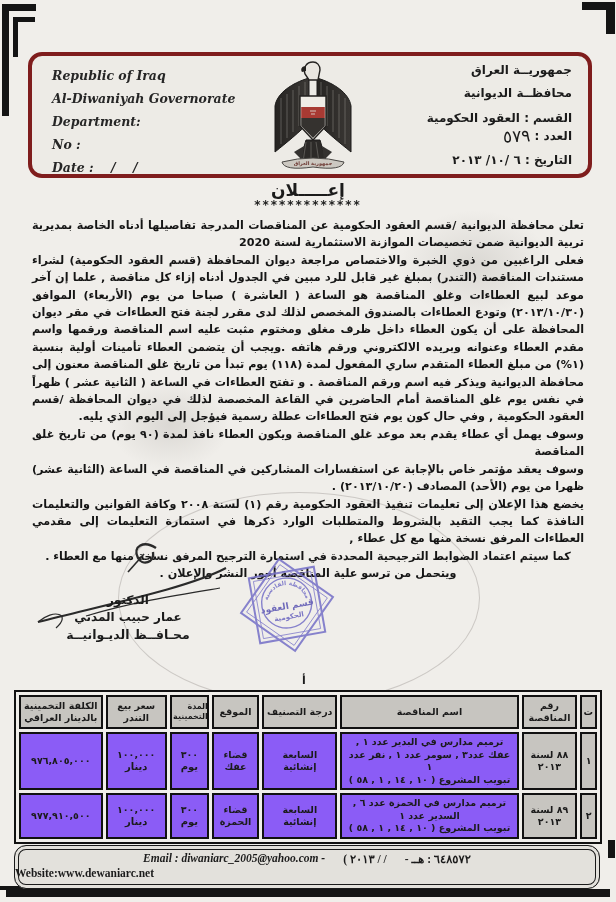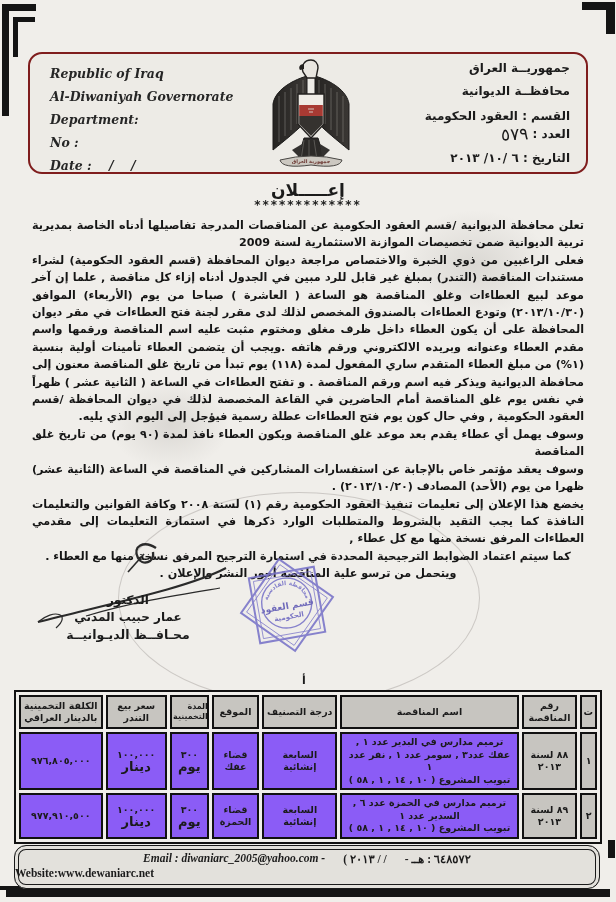--- a/index.html
+++ b/index.html
@@ -6,21 +6,21 @@
   .page{position:relative;width:616px;height:902px;background:#f0eeea;overflow:hidden;
         font-family:"DejaVu Sans",sans-serif;color:#1b1b1b;}
   
   .mark{position:absolute;background:#141414;}
   
   .wm-circle{position:absolute;border:1px solid rgba(110,105,100,.28);border-radius:50%;}
   .wm-blob{position:absolute;border-radius:50%;
            background:radial-gradient(closest-side,rgba(120,115,108,.18),rgba(120,115,108,0));}
   
   .header-box{position:absolute;left:28px;top:52px;width:556px;height:118px;
-              border:2px solid #7f1d1d;border-radius:14px;background:#edebe6;}
+              border:4px solid #7f1d1d;border-radius:14px;background:#edebe6;}
   .en-block{position:absolute;left:20px;top:12px;font-family:"DejaVu Serif",serif;
             font-style:italic;font-weight:700;font-size:12.5px;color:#262626;}
   .en-block div{margin-bottom:8px;white-space:pre;}
   .emblem{position:absolute;left:238px;top:4px;}
   .ar-block{position:absolute;right:16px;top:8px;direction:rtl;text-align:right;
             font-weight:700;font-size:12px;line-height:1;}
   .ar-line{margin-bottom:11px;}
   .hand-number{display:inline-block;font-size:17px;font-weight:400;letter-spacing:6px;
                transform:rotate(-3deg);vertical-align:middle;}
   
@@ -45,21 +45,21 @@
   .note-stray{position:absolute;left:302px;top:674px;font-weight:700;font-size:11px;}
   
   .tenders{position:absolute;left:14px;top:690px;width:588px;border-collapse:separate;
            border-spacing:3px;direction:rtl;table-layout:fixed;
            border:2.5px solid #111;background:#f0eeea;}
   .tenders th,.tenders td{border:2px solid #111;font-weight:700;text-align:center;
            vertical-align:middle;padding:1px 2px;font-size:9.5px;line-height:12.5px;}
   .tenders th{background:#c7c5c0;}
   .tenders td{background:#8b5cf6;}
   .tenders td.shade{background:#c7c5c0;}
-  .cell-sub{font-size:13px;}
+  .cell-sub{font-size:10px;}
   
   .footer-box{position:absolute;left:14px;top:845px;width:584px;height:42px;
               border:1.5px solid #1a1a1a;border-radius:12px;background:#e3e1dc;
               box-shadow:inset 0 0 0 3px #e3e1dc, inset 0 0 0 4px #1a1a1a;}
   .footer-line1{display:flex;justify-content:center;gap:18px;margin-top:6px;
                 font-family:"Liberation Serif",serif;font-weight:700;font-size:11.5px;direction:ltr;}
   .footer-email em{font-style:italic;}
   .footer-line2{text-align:left;font-family:"Liberation Serif",serif;font-weight:700;
                 font-size:11.5px;margin-top:1px;}
 </style>
@@ -148,21 +148,21 @@
       <div class="ar-line">التاريخ : ٦ /١٠/ ٢٠١٣</div>
     </div>
   </div>
 
   <div class="title-wrap">
     <div class="page-title">إعـــــلان</div>
     <div class="title-stars">*************</div>
   </div>
 
   <div class="body-wrap">
-    <p>تعلن محافظة الديوانية /قسم العقود الحكومية عن المناقصات المدرجة تفاصيلها أدناه الخاصة بمديرية تربية الديوانية ضمن تخصيصات الموازنة الاستثمارية لسنة 2009</p>
+    <p>تعلن محافظة الديوانية /قسم العقود الحكومية عن المناقصات المدرجة تفاصيلها أدناه الخاصة بمديرية تربية الديوانية ضمن تخصيصات الموازنة الاستثمارية لسنة 2020</p>
     <p>فعلى الراغبين من ذوي الخبرة والاختصاص مراجعة ديوان المحافظة (قسم العقود الحكومية) لشراء مستندات المناقصة (التندر) بمبلغ غير قابل للرد مبين في الجدول أدناه إزاء كل مناقصة , علما إن آخر موعد لبيع العطاءات وغلق المناقصة هو الساعة ( العاشرة ) صباحا من يوم (الأربعاء) الموافق (٢٠١٣/١٠/٣٠) وتودع العطاءات بالصندوق المخصص لذلك لدى مقرر لجنة فتح العطاءات في مقر ديوان المحافظة على أن يكون العطاء داخل ظرف مغلق ومختوم مثبت عليه اسم المناقصة ورقمها واسم مقدم العطاء وعنوانه وبريده الالكتروني ورقم هاتفه .ويجب أن يتضمن العطاء تأمينات أولية بنسبة (١%) من مبلغ العطاء المتقدم ساري المفعول لمدة (١١٨) يوم تبدأ من تاريخ غلق المناقصة معنون إلى محافظة الديوانية ويذكر فيه اسم ورقم المناقصة . و تفتح العطاءات في الساعة ( الثانية عشر ) ظهراً في نفس يوم غلق المناقصة أمام الحاضرين في القاعة المخصصة لذلك في ديوان المحافظة /قسم العقود الحكومية , وفي حال كون يوم فتح العطاءات عطلة رسمية فيؤجل إلى اليوم الذي يليه.</p>
     <p>وسوف يهمل أي عطاء يقدم بعد موعد غلق المناقصة ويكون العطاء نافذ لمدة (٩٠ يوم) من تاريخ غلق المناقصة</p>
     <p>وسوف يعقد مؤتمر خاص بالإجابة عن استفسارات المشاركين في المناقصة في الساعة (الثانية عشر) ظهرا من يوم (الأحد) المصادف (٢٠١٣/١٠/٢٠) .</p>
     <p>يخضع هذا الإعلان إلى تعليمات تنفيذ العقود الحكومية رقم (١) لسنة ٢٠٠٨ وكافة القوانين والتعليمات النافذة كما يجب التقيد بالشروط والمتطلبات الوارد ذكرها في استمارة التعليمات إلى مقدمي العطاءات المرفق نسخة منها مع كل عطاء ,</p>
     <p class="center">كما سيتم اعتماد الضوابط الترجيحية المحددة في استمارة الترجيح المرفق نسخة منها مع العطاء .</p>
     <p class="center">ويتحمل من ترسو علية المناقصة أجور النشر والإعلان .</p>
   </div>
 
   <div class="sig-flourish">
     <svg width="210" height="95" viewBox="0 0 210 95">

